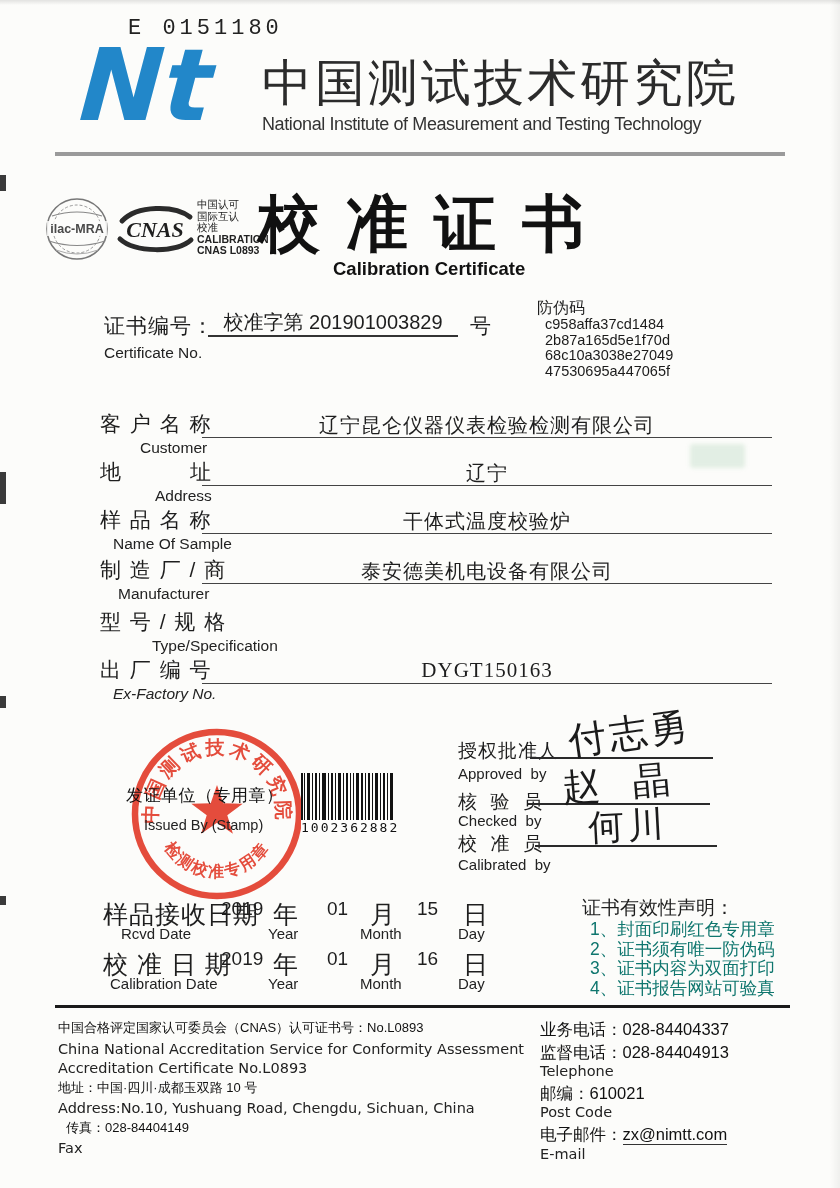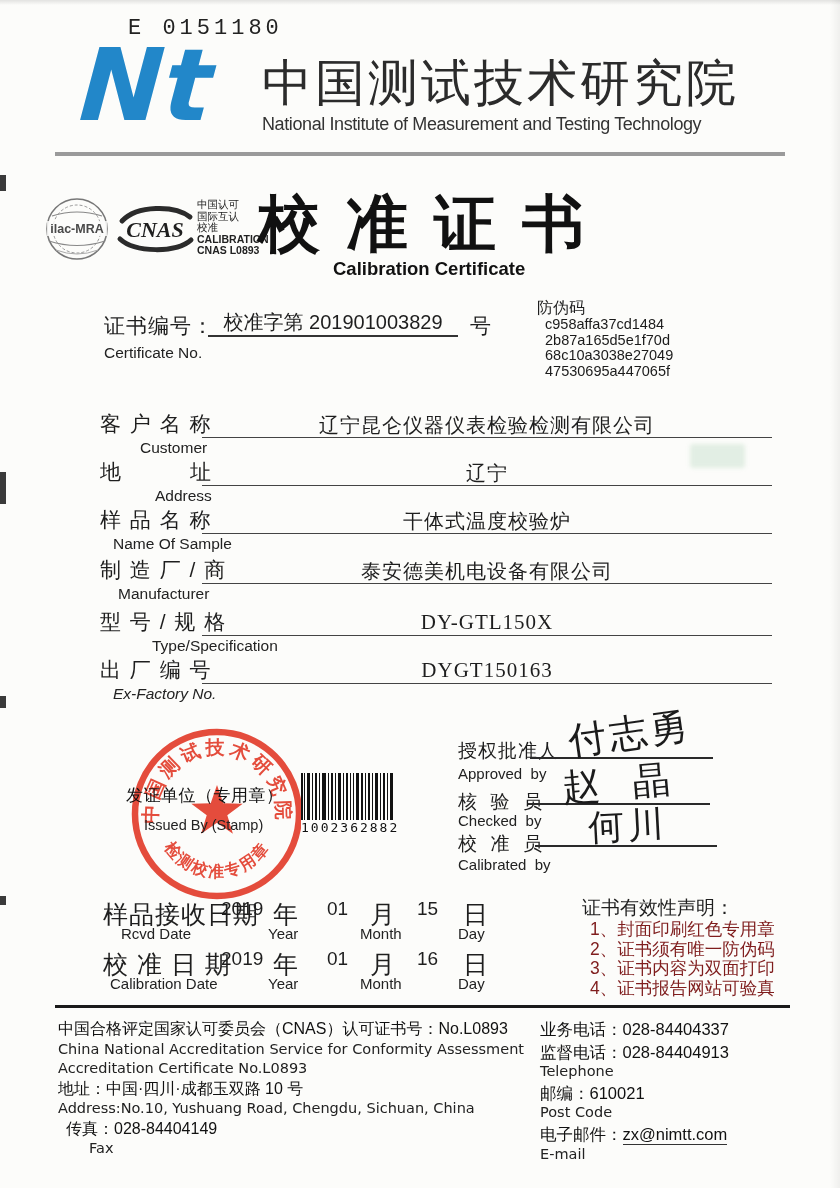--- a/index.html
+++ b/index.html
@@ -55,24 +55,24 @@
   .sign-cn{font-size:19px;letter-spacing:1px;white-space:pre;}
   .sign-en{font-size:15px;color:#222;white-space:pre;}
   .sign-line{position:absolute;height:1.5px;background:#2a2a2a;}
   .signature{position:absolute;font-family:"DejaVu Serif",serif;color:#1b1b1b;white-space:pre;}
   
   .d-cn{font-size:25px;letter-spacing:1px;white-space:pre;}
   .d-en{font-size:15px;color:#222;}
   .d-num{font-size:19px;}
   
   .validity-title{left:582px;top:895px;font-size:19px;}
-  .validity-items{left:590px;top:920px;font-size:17.5px;line-height:19.5px;color:#7f1d1d;}
+  .validity-items{left:590px;top:920px;font-size:17.5px;line-height:19.5px;color:#0f766e;}
   
   .hr2{left:55px;top:1005px;width:735px;height:3px;background:#1a1a1a;}
-  .ft-cn{font-size:16px;color:#111;white-space:nowrap;}
+  .ft-cn{font-size:13px;color:#111;white-space:nowrap;}
   .ft-en{font-family:"DejaVu Sans",sans-serif;font-size:14.5px;color:#222;white-space:nowrap;}
   .email{border-bottom:1.5px solid #333;padding-bottom:1px;}
   
   .edge{position:absolute;left:0;background:#3a3a3a;width:6px;}
   .ghost{position:absolute;left:690px;top:444px;width:55px;height:24px;
     background:rgba(110,180,125,.18);filter:blur(2px);border-radius:3px;}
 </style>
 </head>
 <body>
 
@@ -144,21 +144,20 @@
     <div class="f-line"><span class="val">干体式温度校验炉</span></div>
     <div class="f-en" style="left:113px;">Name Of Sample</div>
   </div>
   <div class="field" style="top:556px;">
     <div class="f-cn">制 造 厂 / 商</div>
     <div class="f-line"><span class="val">泰安德美机电设备有限公司</span></div>
     <div class="f-en" style="left:118px;">Manufacturer</div>
   </div>
   <div class="field" style="top:608px;">
     <div class="f-cn">型 号 / 规 格</div>
-    <div class="f-line"><span class="lat">DY-GTL150X</span></div>
     <div class="f-en" style="left:104px;margin-left:48px;">Type/Specification</div>
   </div>
   <div class="field" style="top:656px;">
     <div class="f-cn">出 厂 编 号</div>
     <div class="f-line"><span class="lat">DYGT150163</span></div>
     <div class="f-en" style="left:113px;font-style:italic;">Ex-Factory No.</div>
   </div>
 
   <svg class="abs stamp" viewBox="0 0 176 176">
     <defs>
@@ -255,21 +254,21 @@
     <div>4、证书报告网站可验真</div>
   </div>
 
   <div class="abs hr2"></div>
   <div class="abs ft-cn" style="left:58px;top:1019px;">中国合格评定国家认可委员会（CNAS）认可证书号：No.L0893</div>
   <div class="abs ft-en" style="left:58px;top:1041px;">China National Accreditation Service for Conformity Assessment</div>
   <div class="abs ft-en" style="left:58px;top:1060px;">Accreditation Certificate No.L0893</div>
   <div class="abs ft-cn" style="left:58px;top:1079px;">地址：中国·四川·成都玉双路 10 号</div>
   <div class="abs ft-en" style="left:58px;top:1100px;">Address:No.10, Yushuang Road, Chengdu, Sichuan, China</div>
   <div class="abs ft-cn" style="left:66px;top:1119px;">传真：028-84404149</div>
-  <div class="abs ft-en" style="left:58px;top:1140px;margin-left:31px;">Fax</div>
+  <div class="abs ft-en" style="left:58px;top:1140px;">Fax</div>
 
   <div class="abs ft-cn" style="left:540px;top:1019px;font-size:16.5px;">业务电话：028-84404337</div>
   <div class="abs ft-cn" style="left:540px;top:1042px;font-size:16.5px;">监督电话：028-84404913</div>
   <div class="abs ft-en" style="left:540px;top:1063px;">Telephone</div>
   <div class="abs ft-cn" style="left:540px;top:1083px;font-size:16.5px;">邮编：610021</div>
   <div class="abs ft-en" style="left:540px;top:1104px;">Post Code</div>
   <div class="abs ft-cn" style="left:540px;top:1124px;font-size:16.5px;">
     <span>电子邮件：</span><span class="email">zx@nimtt.com</span>
   </div>
   <div class="abs ft-en" style="left:540px;top:1146px;text-align:center;">E-mail</div>

